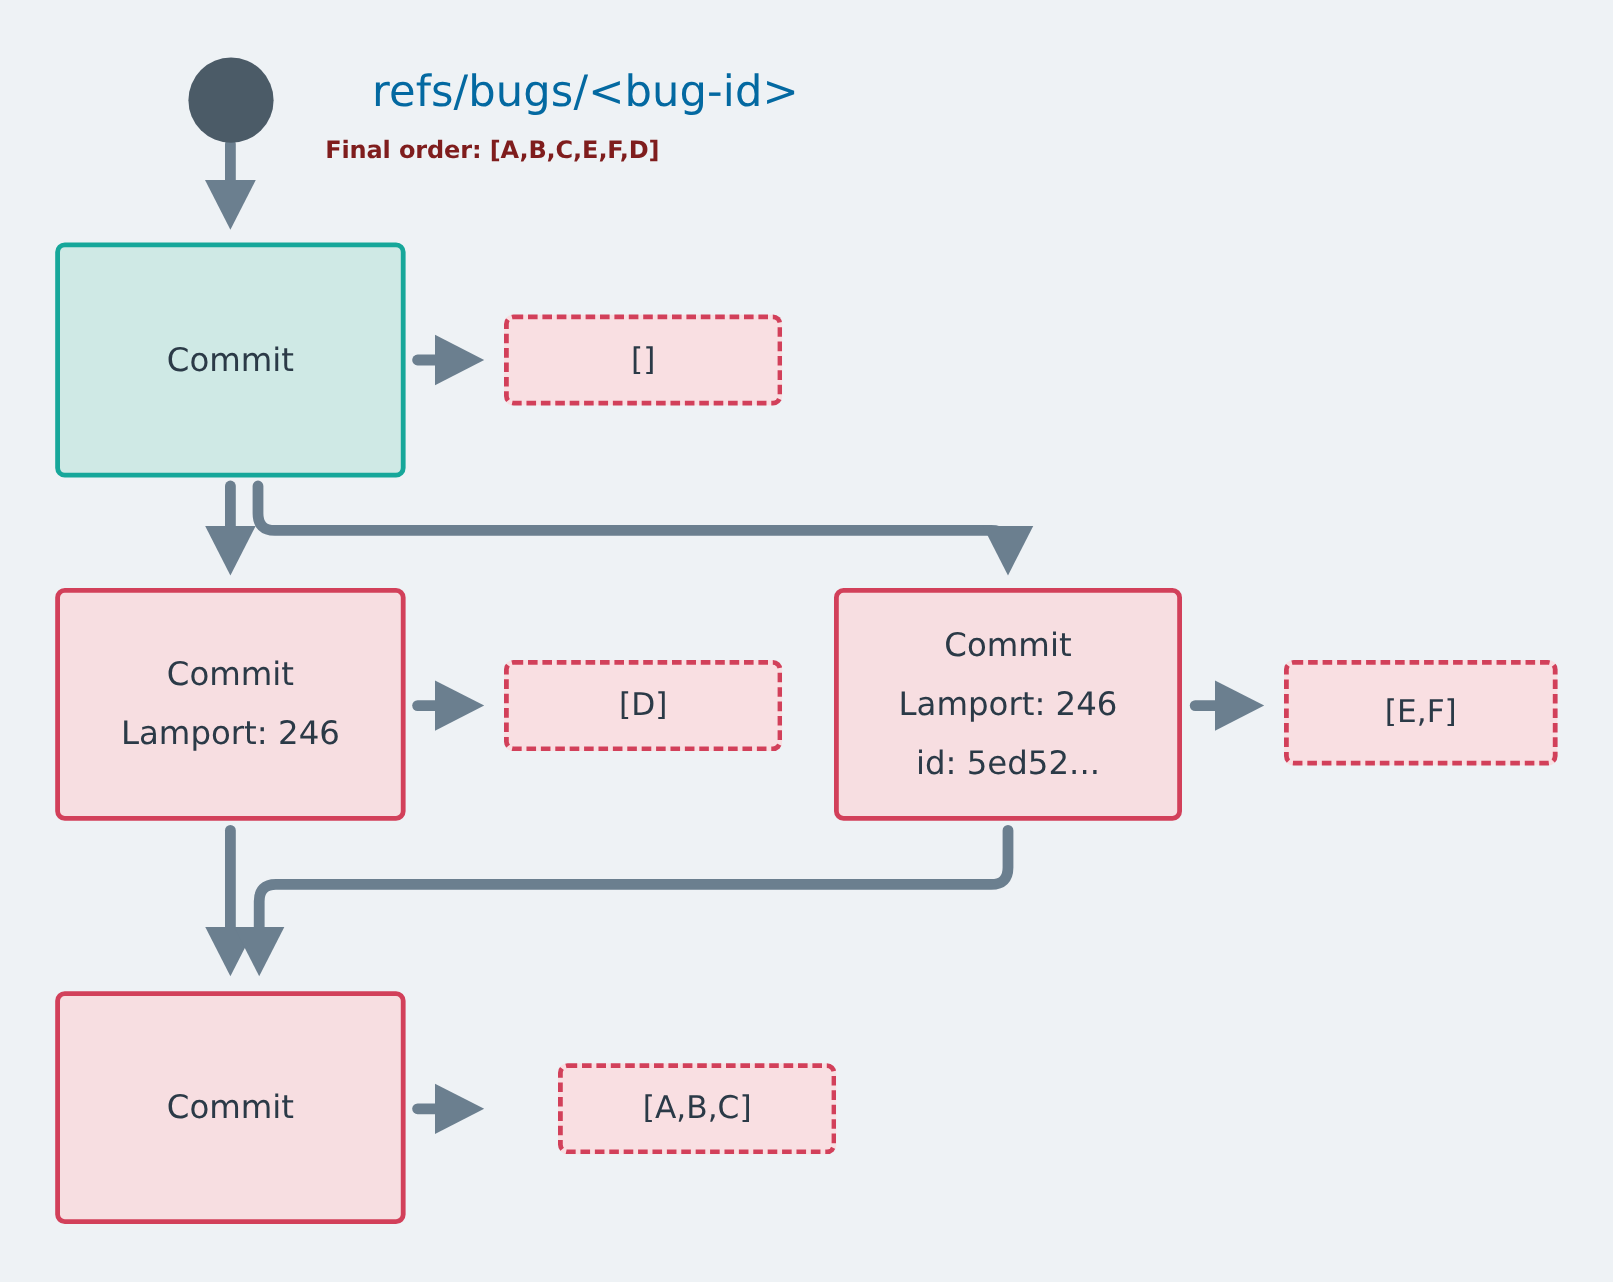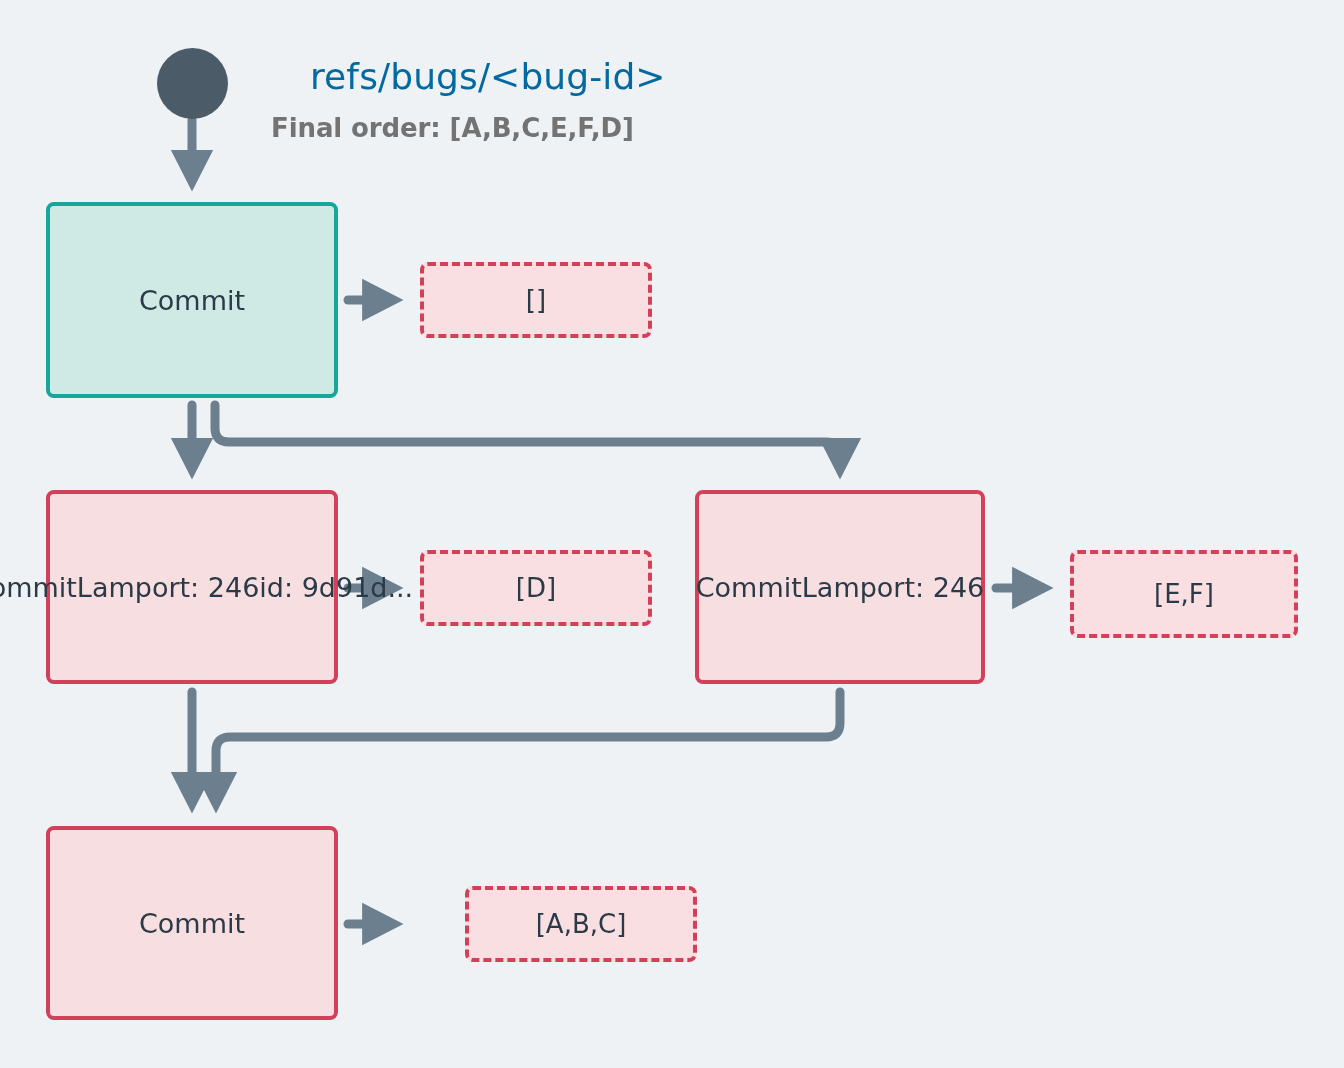--- a/index.html
+++ b/index.html
@@ -49,36 +49,36 @@
     font-size: 36px;
     color: #0369a1;
     letter-spacing: 0.1px;
     white-space: nowrap;
     margin-left: 39px;
   }
   .final-order {
     position: absolute;
     left: 271px;
     top: 113px;
-    font-size: 26px;
+    font-size: 20px;
     font-weight: bold;
-    color: #737373;
+    color: #7f1d1d;
     letter-spacing: -0.1px;
     white-space: nowrap;
   }
 
   
   .node {
     position: absolute;
     box-sizing: border-box;
     border-radius: 8px;
     border-width: 4px;
     border-style: solid;
     display: flex;
-    flex-direction: row;
+    flex-direction: column;
     align-items: center;
     justify-content: center;
     text-align: center;
   }
   .node .line {
     font-size: 27px;
     color: #2b3a47;
     line-height: 49px;
     white-space: nowrap;
   }
@@ -151,26 +151,26 @@
   <div class="ref-label">refs/bugs/&lt;bug-id&gt;</div>
   <div class="final-order">Final order: [A,B,C,E,F,D]</div>
 
   <div class="node teal" id="node-a">
     <div class="line">Commit</div>
   </div>
 
   <div class="node pink" id="node-b">
     <div class="line">Commit</div>
     <div class="line">Lamport: 246</div>
-    <div class="line">id: 9d91d...</div>
   </div>
 
   <div class="node pink" id="node-c">
     <div class="line">Commit</div>
     <div class="line">Lamport: 246</div>
+    <div class="line">id: 5ed52...</div>
   </div>
 
   <div class="node pink" id="node-d">
     <div class="line">Commit</div>
   </div>
 
   <div class="badge" id="badge-a">[]</div>
   <div class="badge" id="badge-b">[D]</div>
   <div class="badge" id="badge-c">[E,F]</div>
   <div class="badge" id="badge-d">[A,B,C]</div>

